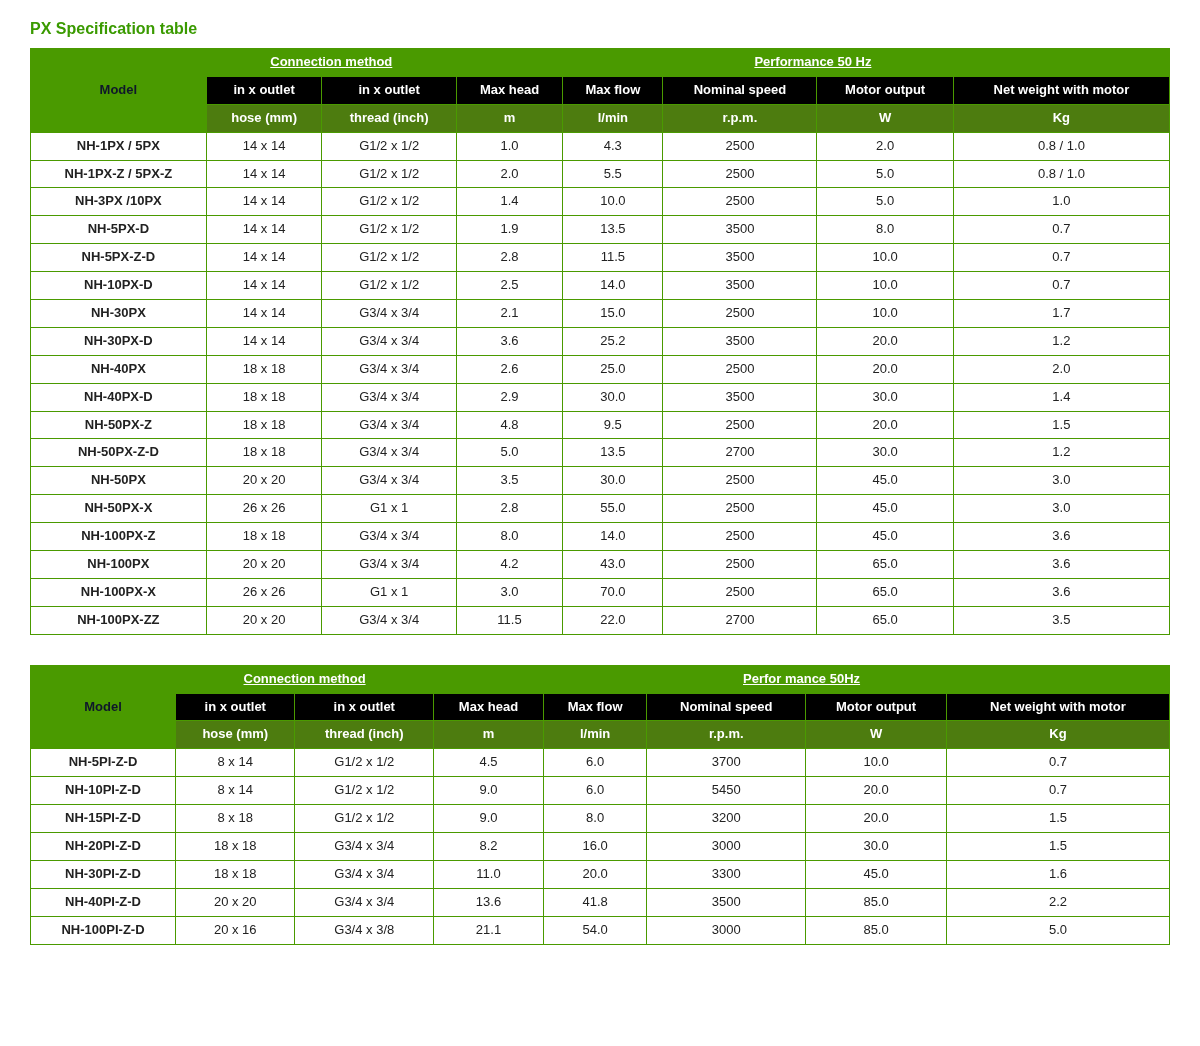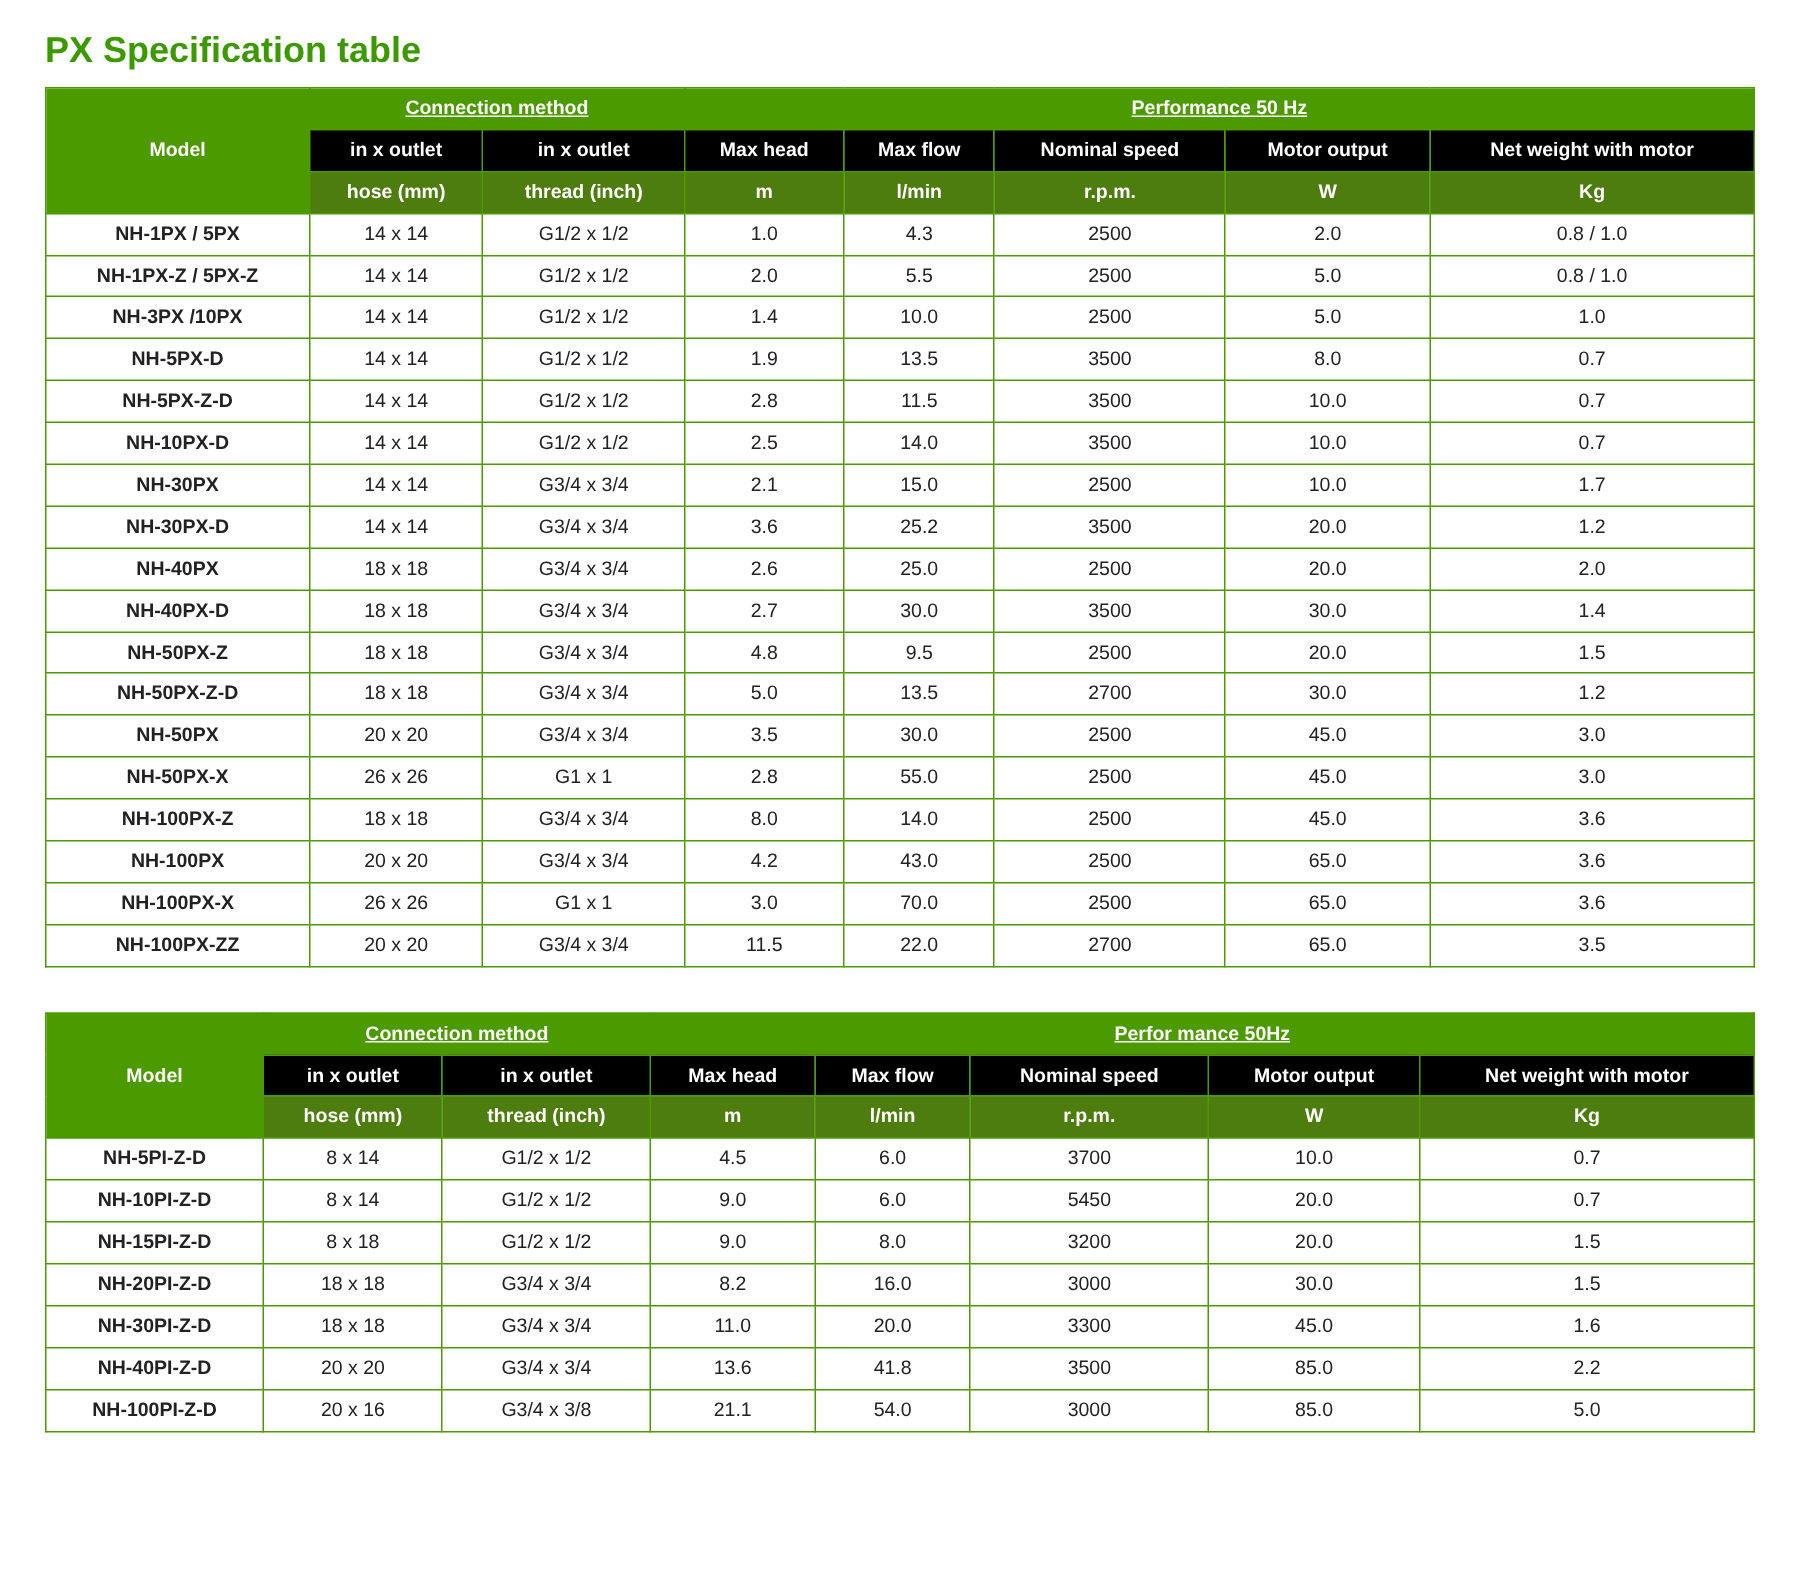--- a/index.html
+++ b/index.html
@@ -5,21 +5,21 @@
     * { box-sizing: border-box; margin: 0; padding: 0; }
     body {
       background: #fff;
       font-family: Arial, sans-serif;
       font-size: 13px;
       color: #222;
       padding: 20px 30px;
     }
     .section-title {
       color: #3a9a00;
-      font-size: 24px;
+      font-size: 16px;
       font-weight: bold;
       margin-bottom: 10px;
     }
     table {
       border-collapse: collapse;
       width: 100%;
       margin-bottom: 30px;
     }
     th, td {
       border: 1px solid #4a9a00;
@@ -30,21 +30,21 @@
     
     .th-green {
       background-color: #4a9a00;
       color: #fff;
       font-weight: bold;
       text-decoration: underline;
     }
     
     .th-model {
       background-color: #4a9a00;
-      color: #ffffff;
+      color: #0f172a;
       font-weight: bold;
     }
     
     .th-subgreen {
       background-color: #000000;
       color: #fff;
       font-weight: bold;
     }
     
     .th-unit {
@@ -179,21 +179,21 @@
           <td>2.6</td>
           <td>25.0</td>
           <td>2500</td>
           <td>20.0</td>
           <td>2.0</td>
         </tr>
         <tr>
           <td class="td-bold">NH-40PX-D</td>
           <td>18 x 18</td>
           <td>G3/4 x 3/4</td>
-          <td>2.7</td>
+          <td>2.9</td>
           <td>30.0</td>
           <td>3500</td>
           <td>30.0</td>
           <td>1.4</td>
         </tr>
         <tr>
           <td class="td-bold">NH-50PX-Z</td>
           <td>18 x 18</td>
           <td>G3/4 x 3/4</td>
           <td>4.8</td>

